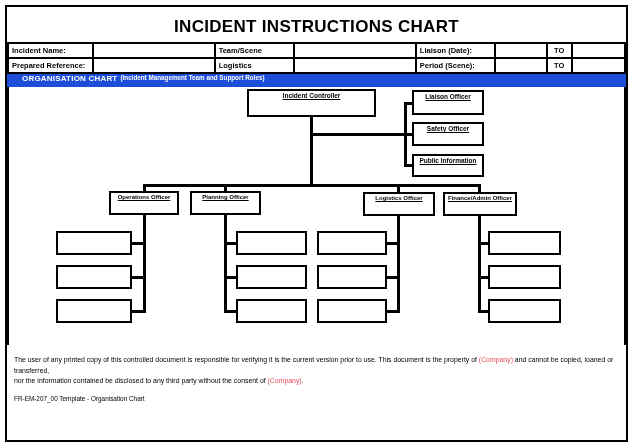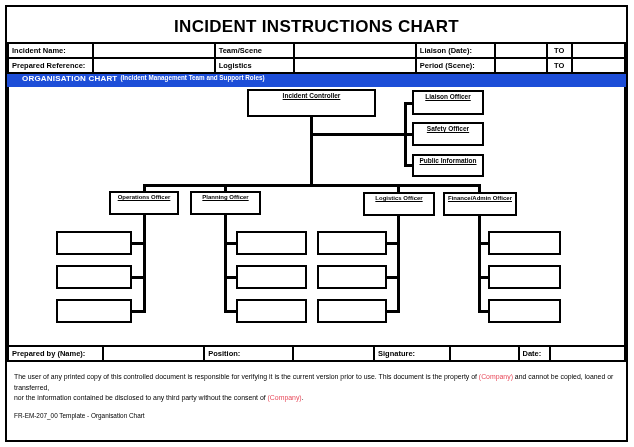--- a/index.html
+++ b/index.html
@@ -162,44 +162,20 @@
       <div class="cbox" style="left:308px;top:178px;width:70px;height:24px"></div>
       <div class="cbox" style="left:308px;top:212px;width:70px;height:24px"></div>
 
       <div class="cbox" style="left:479px;top:144px;width:73px;height:24px"></div>
       <div class="cbox" style="left:479px;top:178px;width:73px;height:24px"></div>
       <div class="cbox" style="left:479px;top:212px;width:73px;height:24px"></div>
     </div>
 
     <div class="special-space"></div>
 
-    <table>
-      <colgroup>
-        <col style="width:15.4%">
-          <col style="width:16.5%">
-          <col style="width:14.4%">
-          <col style="width:13.2%">
-        <col style="width:12.4%">
-          <col style="width:11.1%">
-          <col style="width:5.1%">
-          <col style="width:12.2%">
-      </colgroup>
-      <tbody>
-          <tr>
-        <td>Prepared by (Name):</td>
-        <td></td>
-        <td>Position:</td>
-        <td></td>
-        <td>Signature:</td>
-        <td></td>
-        <td>Date:</td>
-        <td></td>
-      </tr>
-    </tbody>
-      </table>
 
     <p class="disclaimer">
       <span>The user of any printed copy of this controlled document is responsible for verifying it is the current version prior to use. This document is the property of </span><span class="red" style="color: rgb(232, 73, 90);">(Company)</span><span> and cannot be copied, loaned or transferred,</span><br>
       <span>nor the information contained be disclosed to any third party without the consent of </span><span class="red" style="color: rgb(232, 73, 90);">(Company)</span><span>.</span>
     </p>
     <p class="doc-code">FR-EM-207_00 Template - Organisation Chart</p>
   </div>
 </div>
 
 </body></html>

